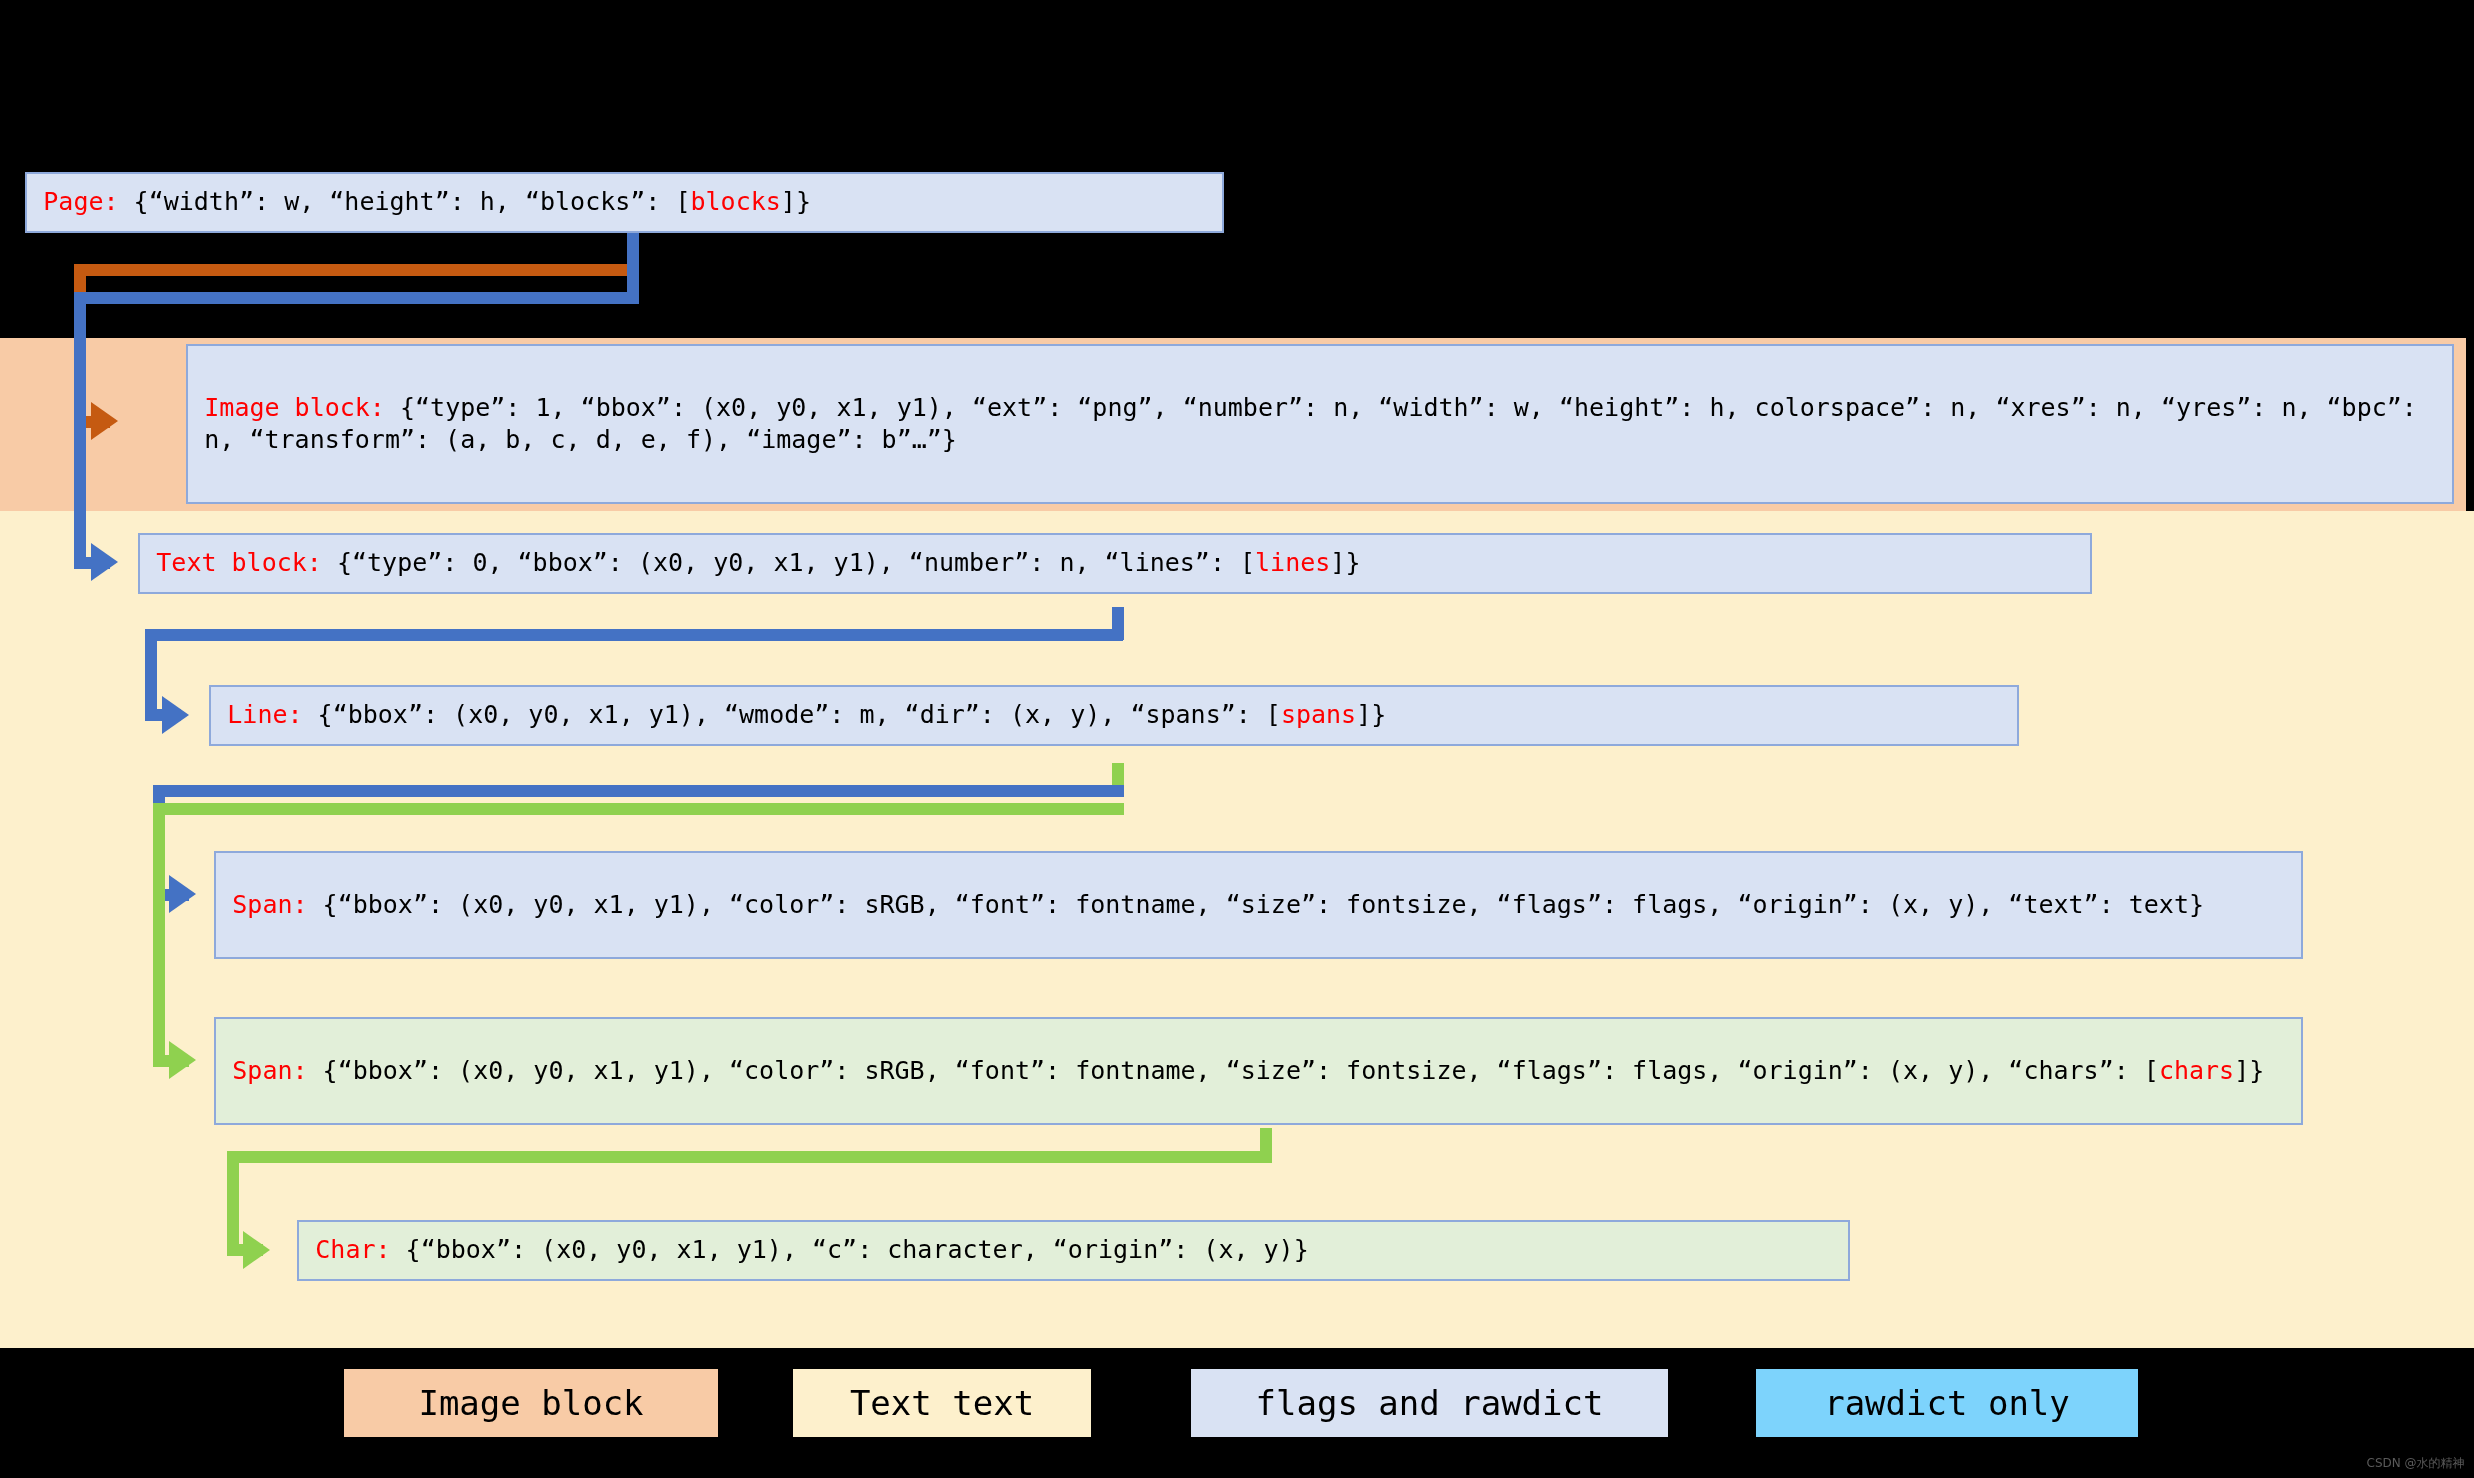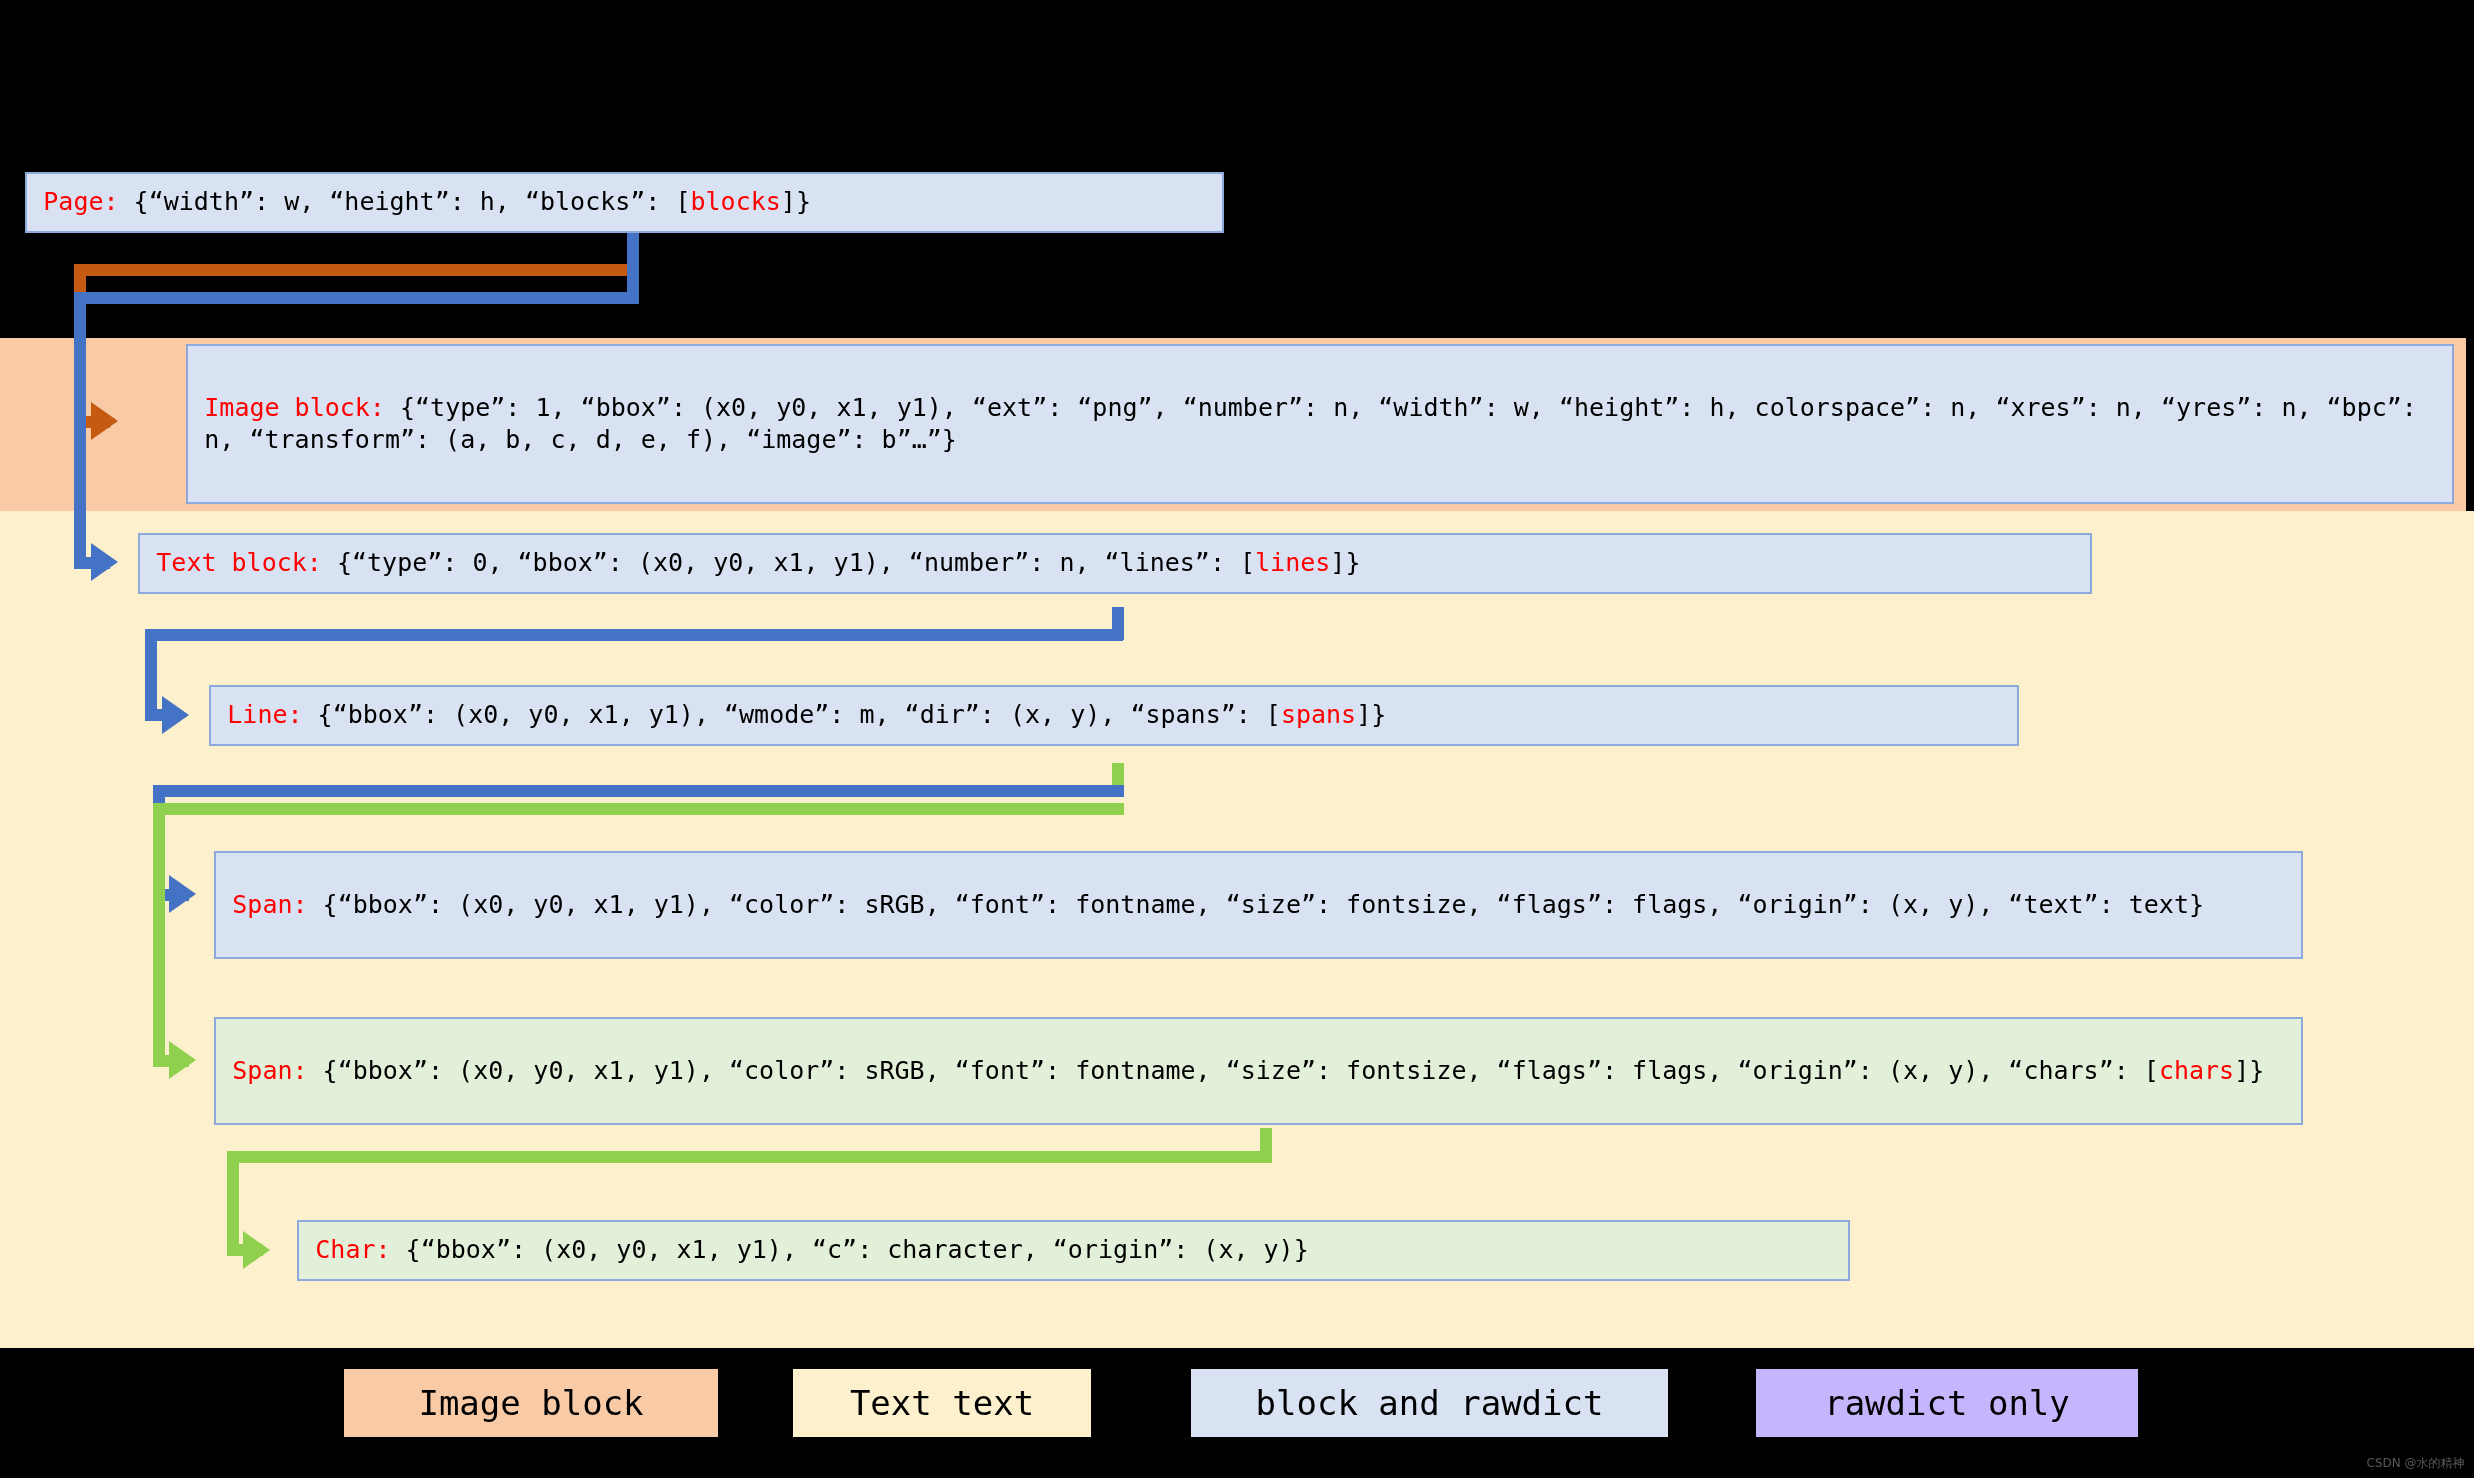--- a/index.html
+++ b/index.html
@@ -31,21 +31,21 @@
   .ah-or{border-left:27px solid #c55a11;}
   .ah-gr{border-left:27px solid #8fd14f;}
 
   
   #legend{position:absolute;left:0;top:1369px;width:2475px;height:82px;}
   .lgbox{position:absolute;height:68px;display:flex;align-items:center;
          justify-content:center;font-size:34px;color:#000;}
   .lg-image{background:#f8cba6;}
   .lg-text{background:#fdf0cc;}
   .lg-dict{background:#d9e2f3;}
-  .lg-raw{background:#c4b5fd;}
+  .lg-raw{background:#7dd3fc;}
 
   #watermark{position:absolute;right:10.4px;bottom:7.4px;font-size:12px;color:#5a5a5a;
              font-family:"DejaVu Sans","Liberation Sans",sans-serif;}
 </style>
 </head>
 <body>
 
 <div id="stage">
 
   <div class="band" id="band-image"></div>
@@ -114,21 +114,21 @@
   </div>
 
   <div id="legend">
     <div class="lgbox lg-image" style="left:344px;width:374px;">
       <span>Image block</span>
     </div>
     <div class="lgbox lg-text" style="left:793px;width:298px;">
       <span>Text text</span>
     </div>
     <div class="lgbox lg-dict" style="left:1191px;width:477px;">
-      <span>block and rawdict</span>
+      <span>flags and rawdict</span>
     </div>
     <div class="lgbox lg-raw" style="left:1756px;width:382px;">
       <span>rawdict only</span>
     </div>
   </div>
 
   <div id="watermark">CSDN @水的精神</div>
 </div>
 
 

